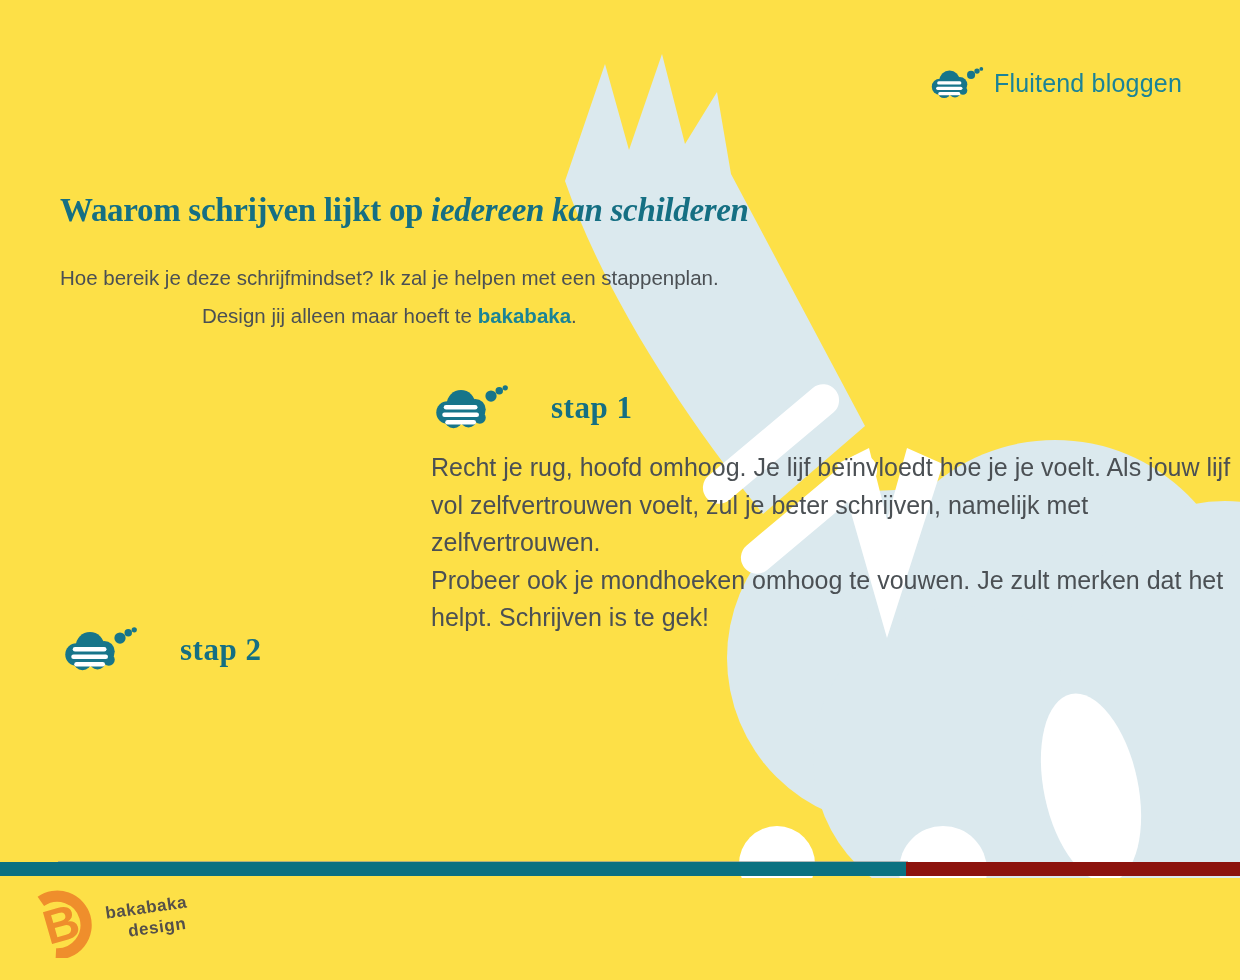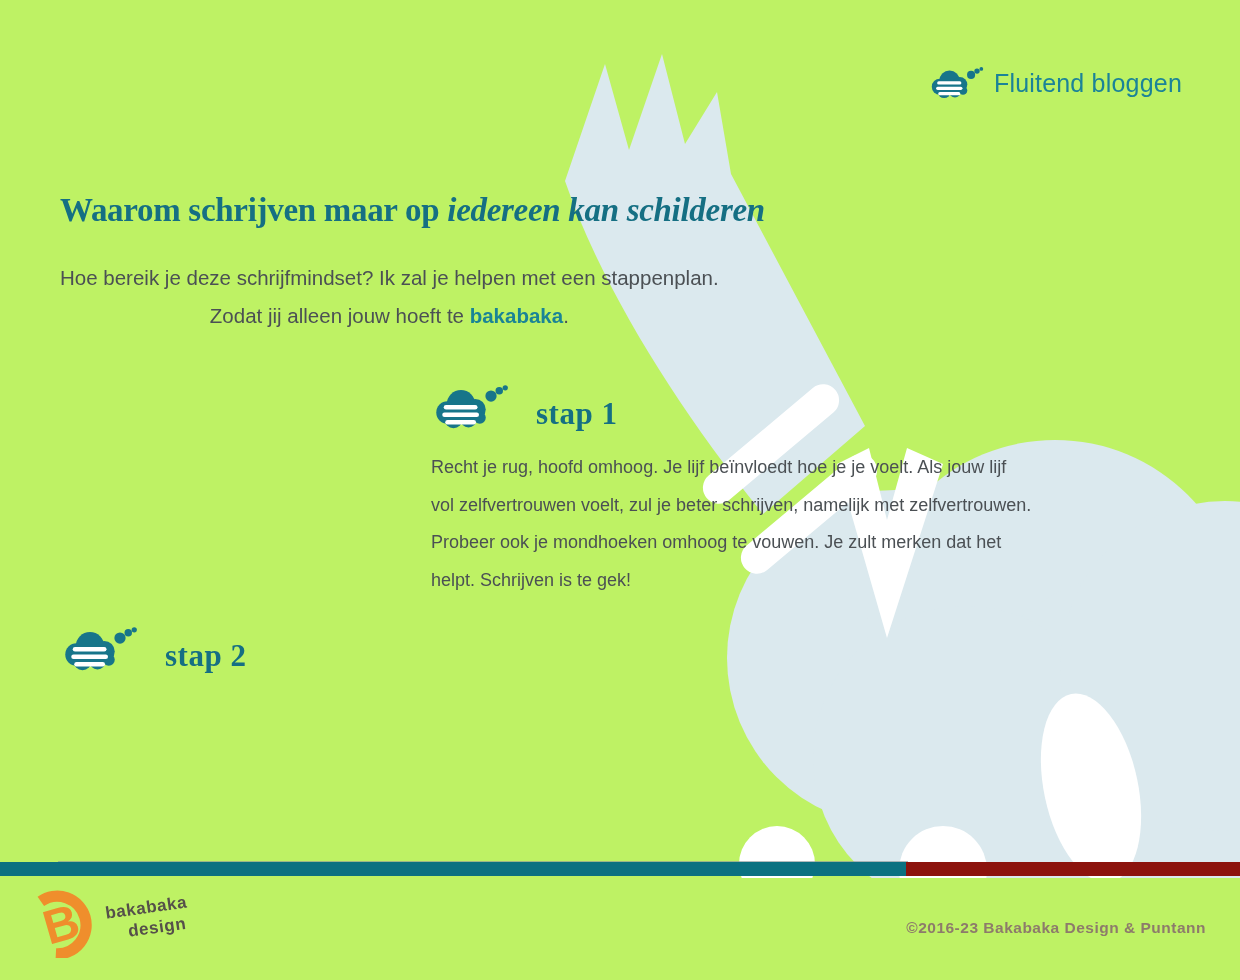--- a/index.html
+++ b/index.html
@@ -1,45 +1,45 @@
 <!DOCTYPE html>
 <html lang="nl"><head>
 <meta charset="utf-8">
 <style>
   html,body{margin:0;padding:0;background:#ffffff;}
   .page{
-    position:relative;width:1240px;height:980px;background:#bef264;
+    position:relative;width:1240px;height:980px;background:#fde047;
     overflow:hidden;font-family:"Liberation Sans",sans-serif;
   }
   
   .watermark{position:absolute;left:535px;top:46px;width:705px;height:832px;z-index:0;}
   
   .brand{position:absolute;top:66px;right:58px;display:flex;align-items:center;gap:10px;z-index:2;}
   .brand .cloud{width:56px;height:35px;color:#17758a;}
   .brand-name{font-size:25px;color:#1b8398;letter-spacing:.2px;}
   
   .title{
     position:absolute;left:60px;top:192px;z-index:2;margin:0;
     font-family:"Liberation Serif","DejaVu Serif",serif;
     font-size:33px;font-weight:700;color:#156f83;letter-spacing:-.3px;white-space:nowrap;
   }
   .title em{font-style:italic;font-weight:700;}
   
   .intro{position:absolute;left:60px;top:259px;z-index:2;font-size:20.5px;line-height:37.5px;color:#4b5054;text-align:center;}
   .intro .hl{color:#1a8496;font-weight:700;}
   
   .step{position:absolute;z-index:2;}
-  .step-head{display:flex;align-items:flex-end;gap:27px;}
+  .step-head{display:flex;align-items:center;gap:42px;}
   .step-head .cloud{width:78px;height:48px;color:#17758a;flex:0 0 auto;}
   .step-title{
     margin:0;font-family:"Liberation Serif","DejaVu Serif",serif;
     font-size:31px;font-weight:700;color:#156f83;letter-spacing:.5px;
   }
   .step-text{
-    margin:0;font-size:18px;line-height:37.6px;color:#4b5054;white-space:pre-line;
+    margin:0;font-size:25px;line-height:37.6px;color:#4b5054;white-space:pre-line;
   }
   .step1{left:431px;top:384px;}
   .step1 .step-text{margin-top:17px;}
   .step2{left:60px;top:626px;}
   .step2 .step-text{margin-top:18px;}
   
   .hairline{position:absolute;left:58px;top:861px;width:850px;height:1px;background:#8a9699;opacity:.65;z-index:2;}
   .bar{position:absolute;top:862px;height:14px;z-index:2;}
   .bar-teal{left:0;width:906px;background:#0b7181;}
   .bar-red{left:906px;width:334px;background:#8c130d;}
@@ -100,25 +100,25 @@
       </g>
       <g fill="#fff">
         <rect x="17" y="28" width="45" height="6" rx="3"></rect>
         <rect x="15" y="38" width="49" height="6" rx="3"></rect>
         <rect x="19" y="48" width="41" height="6" rx="3"></rect>
       </g>
     </svg>
     <span class="brand-name">Fluitend bloggen</span>
   </header>
 
-  <h1 class="title"><span>Waarom schrijven maar op </span><em>iedereen kan schilderen</em></h1>
+  <h1 class="title"><span>Waarom schrijven lijkt op </span><em>iedereen kan schilderen</em></h1>
 
   <div class="intro">
     <div>Hoe bereik je deze schrijfmindset? Ik zal je helpen met een stappenplan.</div>
-    <div><span>Zodat jij alleen jouw hoeft te </span><span class="hl">bakabaka</span><span>.</span></div>
+    <div><span>Design jij alleen maar hoeft te </span><span class="hl">bakabaka</span><span>.</span></div>
   </div>
 
   <section class="step step1">
     <div class="step-head">
       <svg class="cloud" viewBox="0 0 104 64" aria-hidden="true">
         <g fill="currentColor">
           <circle cx="22" cy="38" r="15"></circle>
             <circle cx="40" cy="27" r="19"></circle>
           <circle cx="59" cy="34" r="14"></circle>
             <circle cx="30" cy="47" r="12"></circle>
@@ -173,15 +173,14 @@
   <svg class="b-logo" viewBox="0 0 70 70" aria-hidden="true">
     <g transform="rotate(-16 35 35)">
       <path d="M17 62 A28 28 0 1 0 17 9" fill="none" stroke="#ef8e2c" stroke-width="11"></path>
       <text x="13" y="52" font-family="Liberation Sans, sans-serif" font-weight="bold" font-size="47" fill="#ef8e2c">B</text>
     </g>
   </svg>
   <div class="wordmark">
     <div>bakabaka</div>
     <div class="indent">design</div>
   </div>
-  <div class="copyright">©2016-23 Bakabaka Design &amp; Puntann</div>
 
 </div>
 
 </body></html>

